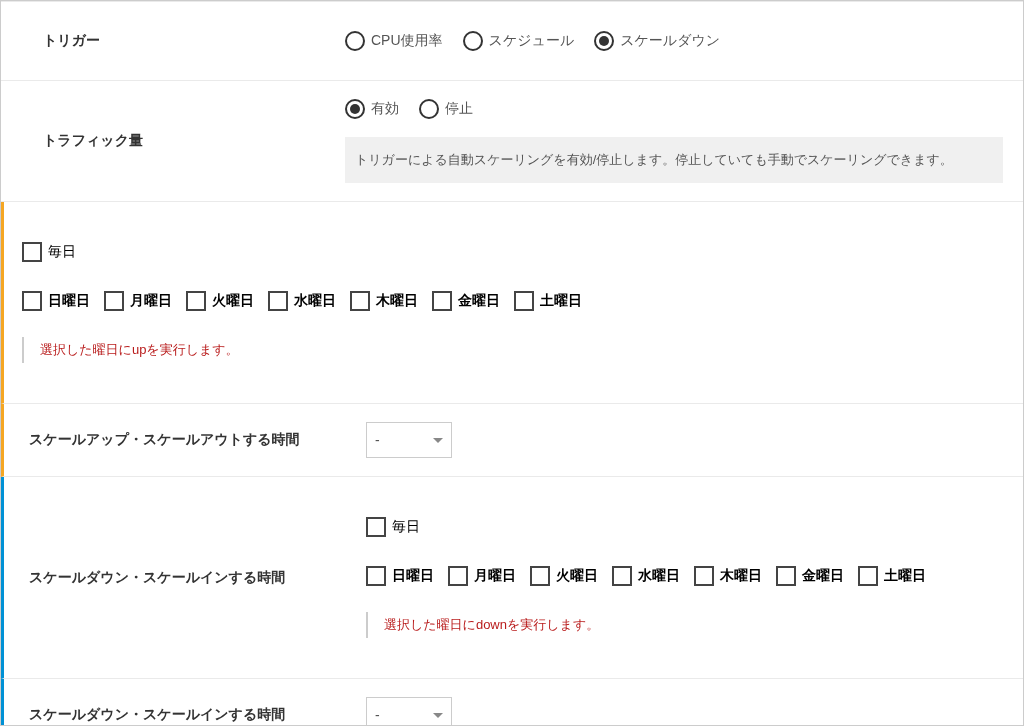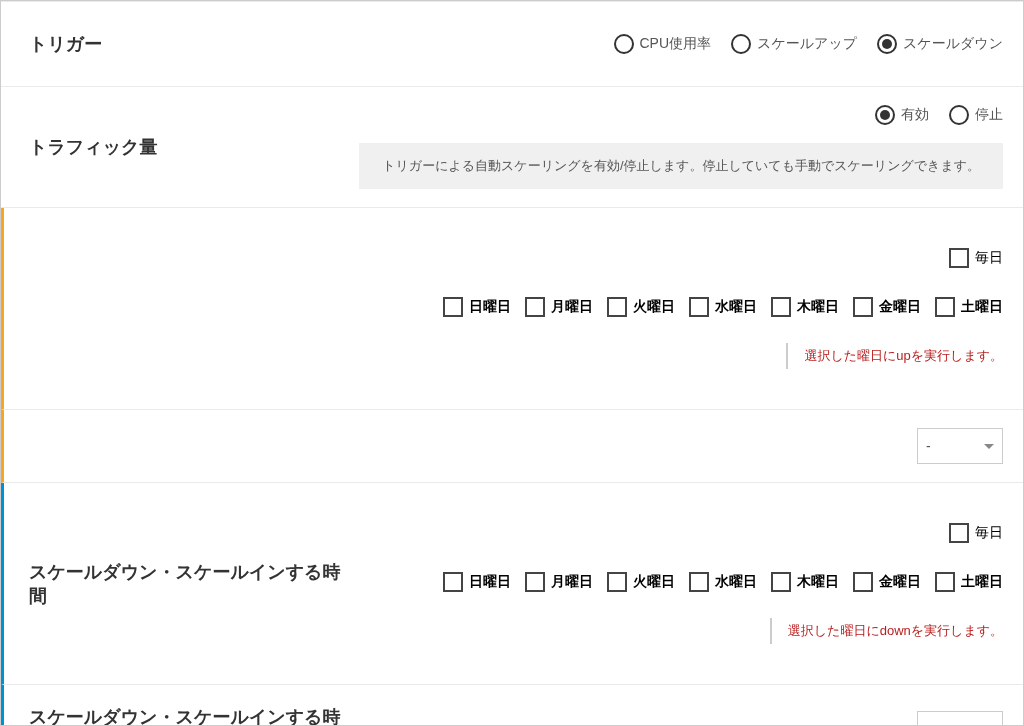--- a/index.html
+++ b/index.html
@@ -27,34 +27,33 @@
       align-items: stretch;
     }
     .form-row.first {
       border-top: 1px solid #eaeaea;
       padding-top: 10px;
       padding-bottom: 10px;
       align-items: center;
     }
     .label-col {
       width: 344px;
-      padding: 20px 0 20px 28px;
+      padding: 20px 0 20px 42px;
       font-weight: bold;
-      font-size: 18px;
+      font-size: 14px;
       display: flex;
       align-items: center;
       flex-shrink: 0;
     }
     .value-col {
       flex: 1;
       padding: 18px 20px 18px 0;
       display: flex;
       flex-direction: column;
       justify-content: center;
-      align-items: flex-end;
     }
     .radio-group {
       display: flex;
       gap: 20px;
       align-items: center;
     }
     .radio {
       display: inline-flex;
       align-items: center;
       gap: 6px;
@@ -76,21 +75,21 @@
       height: 10px;
       border-radius: 50%;
       background: #333;
     }
     .radio-label {
       color: #555;
       font-size: 14px;
     }
     .help-text {
       background: #f0f0f0;
-      padding: 14px 23px;
+      padding: 14px 10px;
       margin-top: 18px;
       color: #555;
       font-size: 13px;
     }
     .accent-left-orange {
       border-left: 3px solid #f5a623;
     }
     .accent-left-blue {
       border-left: 3px solid #0091d5;
     }
@@ -167,21 +166,21 @@
   <div class="form-row first">
     <div class="label-col">トリガー</div>
     <div class="value-col">
       <div class="radio-group">
         <label class="radio">
           <span class="radio-circle"></span>
           <span class="radio-label">CPU使用率</span>
         </label>
         <label class="radio">
           <span class="radio-circle"></span>
-          <span class="radio-label">スケールアップ</span>
+          <span class="radio-label">スケジュール</span>
         </label>
         <label class="radio">
           <span class="radio-circle checked"></span>
           <span class="radio-label">スケールダウン</span>
         </label>
       </div>
     </div>
   </div>
 
   <div class="form-row">
@@ -237,20 +236,21 @@
         <label class="checkbox">
             <span class="checkbox-box"></span>
             <span class="checkbox-label">土曜日</span>
           </label>
       </div>
       <div class="note-text">選択した曜日にupを実行します。</div>
     </div>
   </div>
 
   <div class="form-row accent-left-orange">
+    <div class="label-col" style="padding-left:25px;">スケールアップ・スケールアウトする時間</div>
     <div class="value-col">
       <div class="select-wrapper" style="margin-left:18px;">
         <span class="select-value">-</span>
         <span class="select-arrow"></span>
       </div>
     </div>
   </div>
 
   <div class="form-row accent-left-blue tall-row">
     <div class="label-col" style="padding-left:25px;">スケールダウン・スケールインする時間</div>

